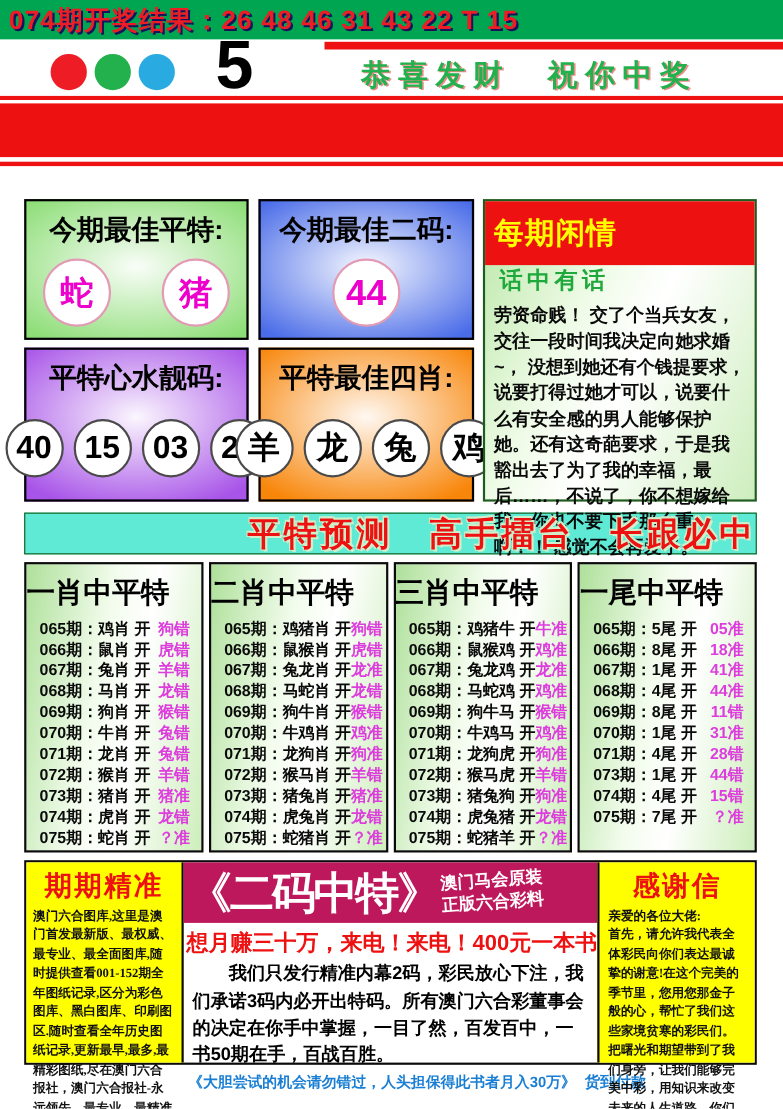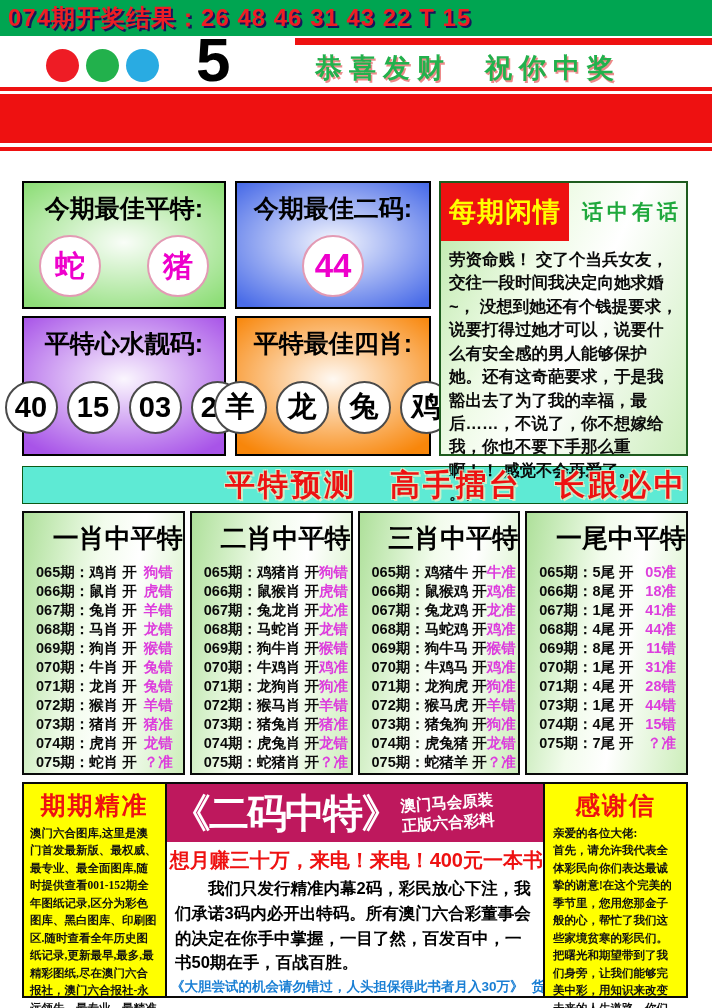--- a/index.html
+++ b/index.html
@@ -12,21 +12,21 @@
 
   
   .subheader{position:relative;height:51px;background:#fff;}
   .dots{position:absolute;left:46px;top:13px;display:flex;gap:7px;}
   .dot{width:33px;height:33px;border-radius:50%;}
   .dot.red{background:#ee1c25;}
   .dot.green{background:#22b14c;}
   .dot.blue{background:#29abe2;}
   .page-number{position:absolute;left:196px;top:-6px;font-size:62px;line-height:60px;font-weight:900;color:#000;}
   .head-redbar{position:absolute;right:0;top:2px;width:417px;height:7px;background:#ee1111;}
-  .greeting{position:absolute;left:315px;top:14px;color:#22b14c;font-size:27px;font-weight:900;letter-spacing:7px;text-shadow:1.5px 1.5px 0 rgba(225,60,60,.6);white-space:nowrap;}
+  .greeting{position:absolute;left:328px;top:14px;color:#22b14c;font-size:27px;font-weight:900;letter-spacing:7px;text-shadow:1.5px 1.5px 0 rgba(225,60,60,.6);white-space:nowrap;}
 
   .thin-red{height:4px;background:#ee1111;}
   .gap3{height:3px;background:#fff;}
   .big-red-banner{height:49px;background:#ee1111;}
   .gap4{height:4px;background:#fff;}
 
   
   .main{display:flex;margin:30px 24px 0 22px;gap:8px;}
   .tips{display:grid;grid-template-columns:204px 196px;grid-template-rows:128px 140px;column-gap:9px;row-gap:7px;}
   .tip{border:2px solid #000;box-sizing:border-box;display:flex;flex-direction:column;align-items:center;}
@@ -38,39 +38,39 @@
   .tip.purple{background:radial-gradient(ellipse 70% 65% at 50% 45%,rgba(255,255,255,.95),rgba(255,255,255,0)),#a854e8;}
   .tip.orange{background:radial-gradient(ellipse 70% 65% at 50% 45%,rgba(255,255,255,.95),rgba(255,255,255,0)),#f8860a;}
   .tip.green .balls{gap:46px;}
   .tip.blue .balls{gap:52px;}
   .tip.purple .balls,.tip.orange .balls{gap:9px;}
   .tip.green .ball,.tip.blue .ball{width:62px;height:62px;border:2px solid #e39ab4;color:#ee00cc;font-size:30px;}
   .tip.blue .ball{font-size:33px;}
   .tip.purple .ball,.tip.orange .ball{width:53px;height:53px;border:2px solid #4a4a4a;color:#000;font-size:29px;}
 
   .gossip{flex:1;border:2px solid #1e5c1e;box-sizing:border-box;height:275px;background:linear-gradient(115deg,#b9e7a6 0%,#eefbe6 35%,#ffffff 55%,#cdeebd 100%);}
-  .gossip-head{display:flex;align-items:center;}
+  .gossip-head{display:flex;flex-direction:column;}
   .gossip-title{background:#ee1111;color:#ffff00;font-size:27px;font-weight:900;padding:11px 8px;letter-spacing:1px;white-space:nowrap;}
   .gossip-sub{color:#1fa83c;font-size:21px;font-weight:700;margin-left:13px;letter-spacing:4px;white-space:nowrap;}
   .gossip-body{padding:7px 8px 0 8px;font-size:16.5px;font-weight:900;color:#0a0a0a;line-height:1.42;white-space:pre-line;}
 
   
   .pred-banner{margin:10px 24px 0 22px;height:38px;background:#5eead4;border:1px solid #0c5a16;box-sizing:border-box;display:flex;align-items:center;justify-content:flex-end;}
   .pred-banner span{color:#ee1111;font-size:30px;font-weight:900;letter-spacing:3px;white-space:nowrap;text-shadow:2px 2px 0 #cfeec9,-1px -1px 0 #cfeec9,1px -1px 0 #cfeec9,-1px 1px 0 #cfeec9;}
 
   
   .columns{margin:7px 24px 0 22px;display:grid;grid-template-columns:repeat(4,1fr);gap:5px;}
   .pcol{border:2px solid #0a0a0a;box-sizing:border-box;height:264px;background:linear-gradient(100deg,#aee09a 0%,#f2fcec 40%,#ffffff 60%,#cdeebb 100%);padding-top:4px;overflow:hidden;}
-  .pcol-title{text-align:right;font-size:26px;font-weight:900;color:#000;margin:4px 0 7px 0;white-space:nowrap;}
+  .pcol-title{text-align:left;font-size:26px;font-weight:900;color:#000;margin:4px 0 7px 0;white-space:nowrap;}
   .pred-row{display:flex;justify-content:space-between;align-items:flex-end;padding:0 10px 0 12px;line-height:19px;font-size:14.5px;font-weight:900;white-space:nowrap;}
   .pred-label{color:#0a0a0a;}
   .pred-result{color:#dd3ddd;}
 
   
-  .bottom{margin:7px 24px 0 22px;border:2px solid #0a0a0a;box-sizing:border-box;display:flex;height:216px;background:#fff;}
+  .bottom{margin:7px 24px 0 22px;border:2px solid #0a0a0a;box-sizing:border-box;display:flex;height:186px;background:#fff;}
   .bpanel{width:143px;background:#ffff00;box-sizing:border-box;padding:3px 6px;}
   .bpanel.left{border-right:2px solid #0a0a0a;}
   .bpanel.right{border-left:2px solid #0a0a0a;padding:3px 8px;}
   .bpanel-title{color:#ee1111;font-size:25px;font-weight:900;text-align:center;letter-spacing:2px;margin:2px 0 3px 0;white-space:nowrap;}
   .bpanel-body{font-family:"Liberation Serif","DejaVu Serif",serif;font-size:11.5px;font-weight:700;color:#111;line-height:1.52;white-space:pre-line;}
   .bmiddle{flex:1;display:flex;flex-direction:column;min-width:0;}
   .bm-head{background:#be185d;height:72px;display:flex;align-items:center;padding:0 4px;box-sizing:border-box;}
   .bm-headline{color:#fff;font-size:40px;font-weight:900;letter-spacing:-2px;white-space:nowrap;}
   .bm-taglines{margin-left:2px;color:#fff;font-size:15.5px;font-weight:900;line-height:1.3;transform:rotate(-4deg);white-space:nowrap;}
   .bm-call{color:#ee1111;font-size:20px;font-weight:900;text-align:right;margin:5px 0 2px 0;white-space:nowrap;}

